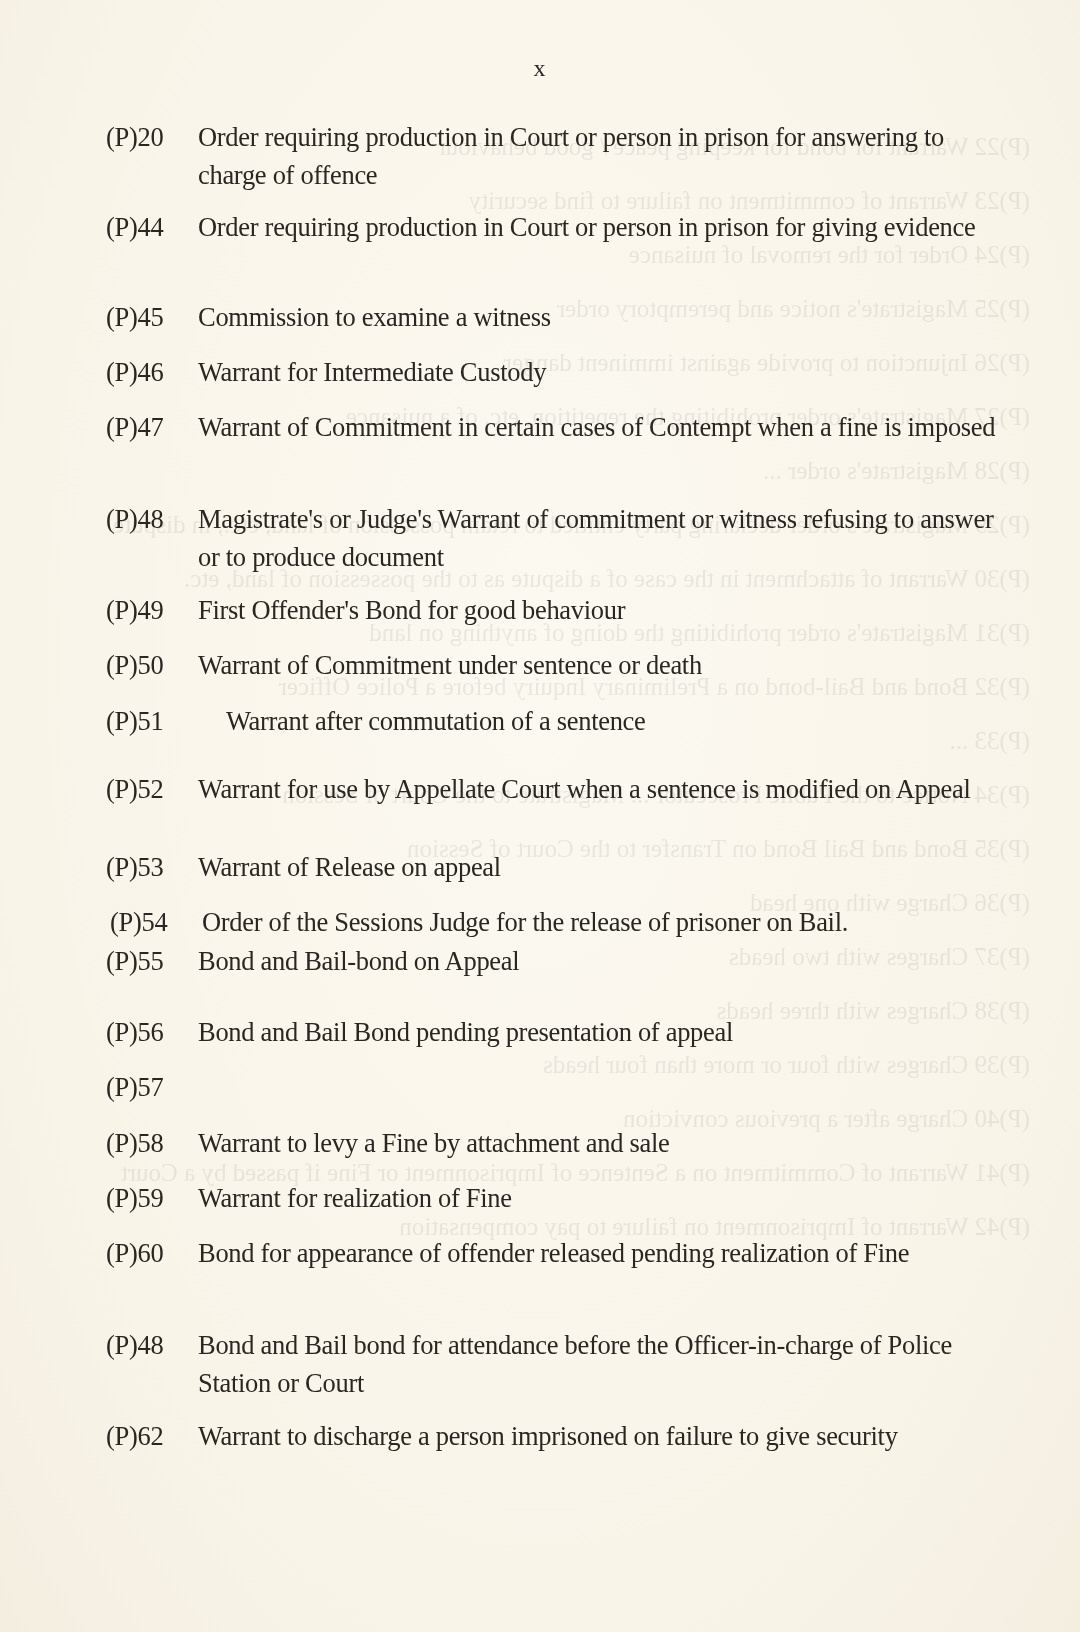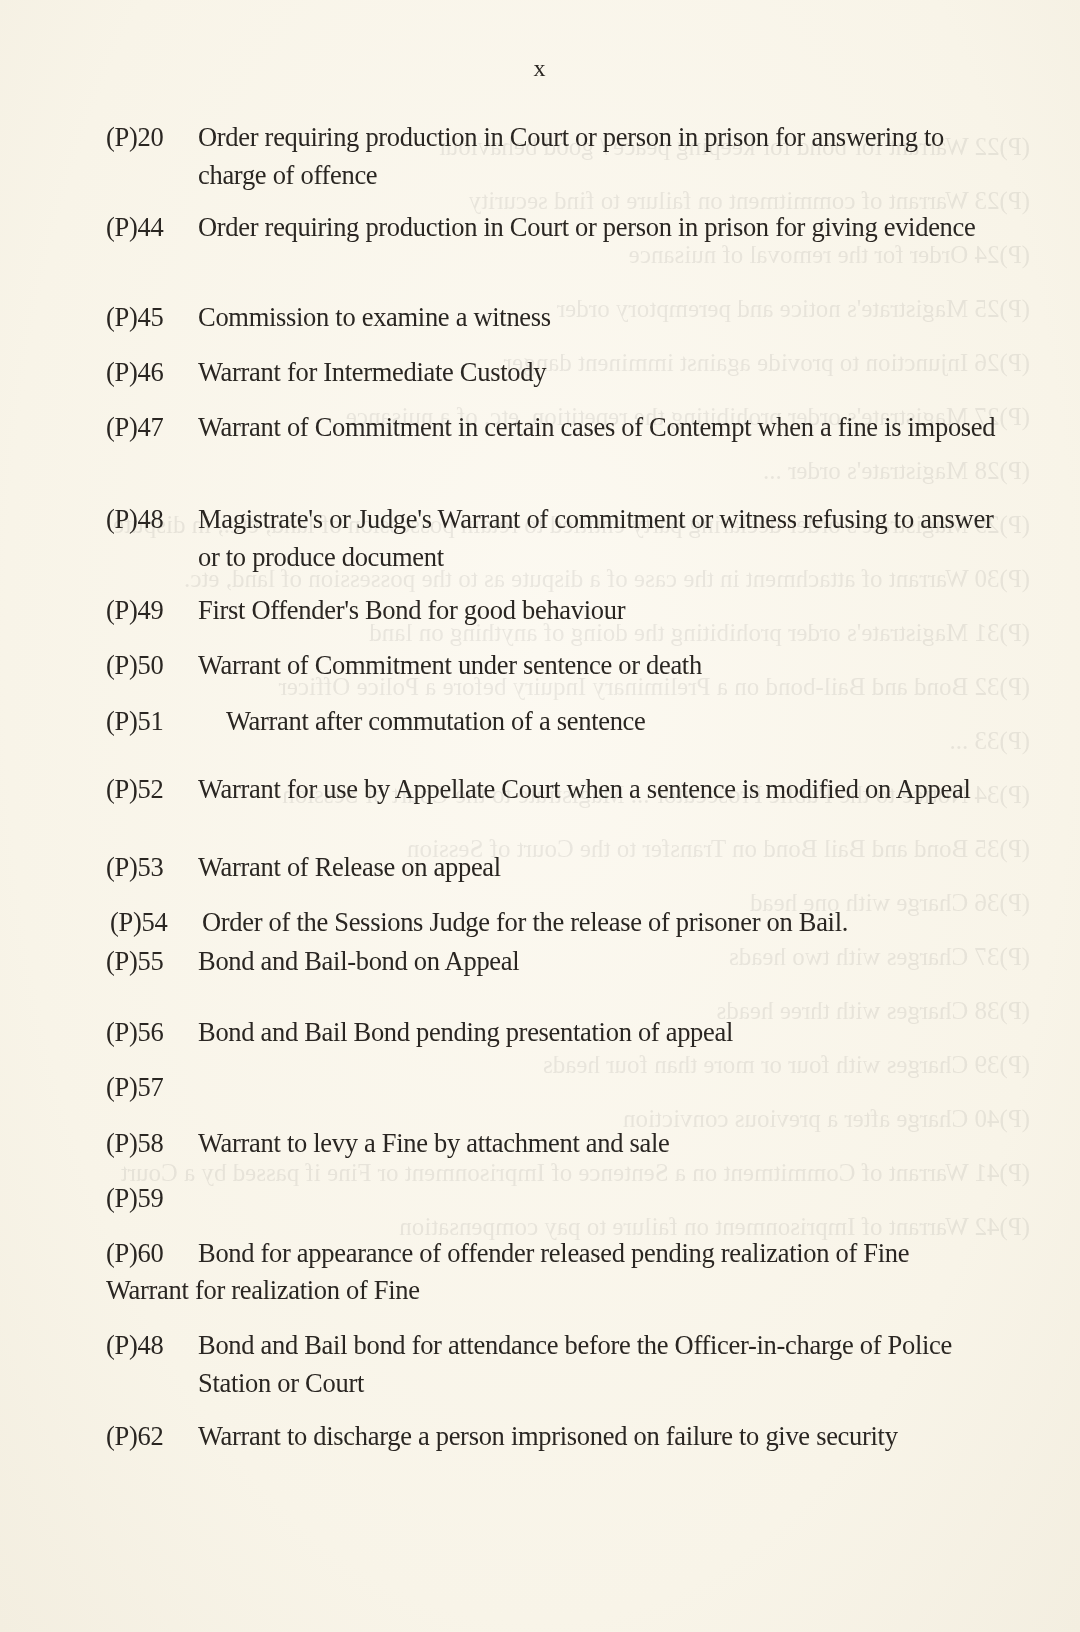--- a/index.html
+++ b/index.html
@@ -154,21 +154,21 @@
         <span class="num">(P)56</span>
         <span class="label">Bond and Bail Bond pending presentation of appeal</span>
       </div>
       <div class="entry" style="position: absolute; top: 950px; left: 0px; width: 900px;">
         <span class="num">(P)57</span>
       </div>
       <div class="entry" style="position: absolute; top: 1006px; left: 0px; width: 900px;">
         <span class="num">(P)58</span>
         <span class="label">Warrant to levy a Fine by attachment and sale</span>
       </div>
-      <div class="entry" style="position: absolute; top: 1061px; left: 0px; width: 900px; flex-direction: column;">
+      <div class="entry" style="position: absolute; top: 1061px; left: 0px; width: 900px;">
         <span class="num">(P)59</span>
         <span class="label">Warrant for realization of Fine</span>
       </div>
       <div class="entry" style="position: absolute; top: 1116px; left: 0px; width: 900px;">
         <span class="num">(P)60</span>
         <span class="label">Bond for appearance of offender released pending realization of Fine</span>
       </div>
       <div class="entry" style="position: absolute; top: 1208px; left: 0px; width: 900px;">
         <span class="num">(P)48</span>
         <span class="label">Bond and Bail bond for attendance before the Officer-in-charge of Police Station or Court</span>

